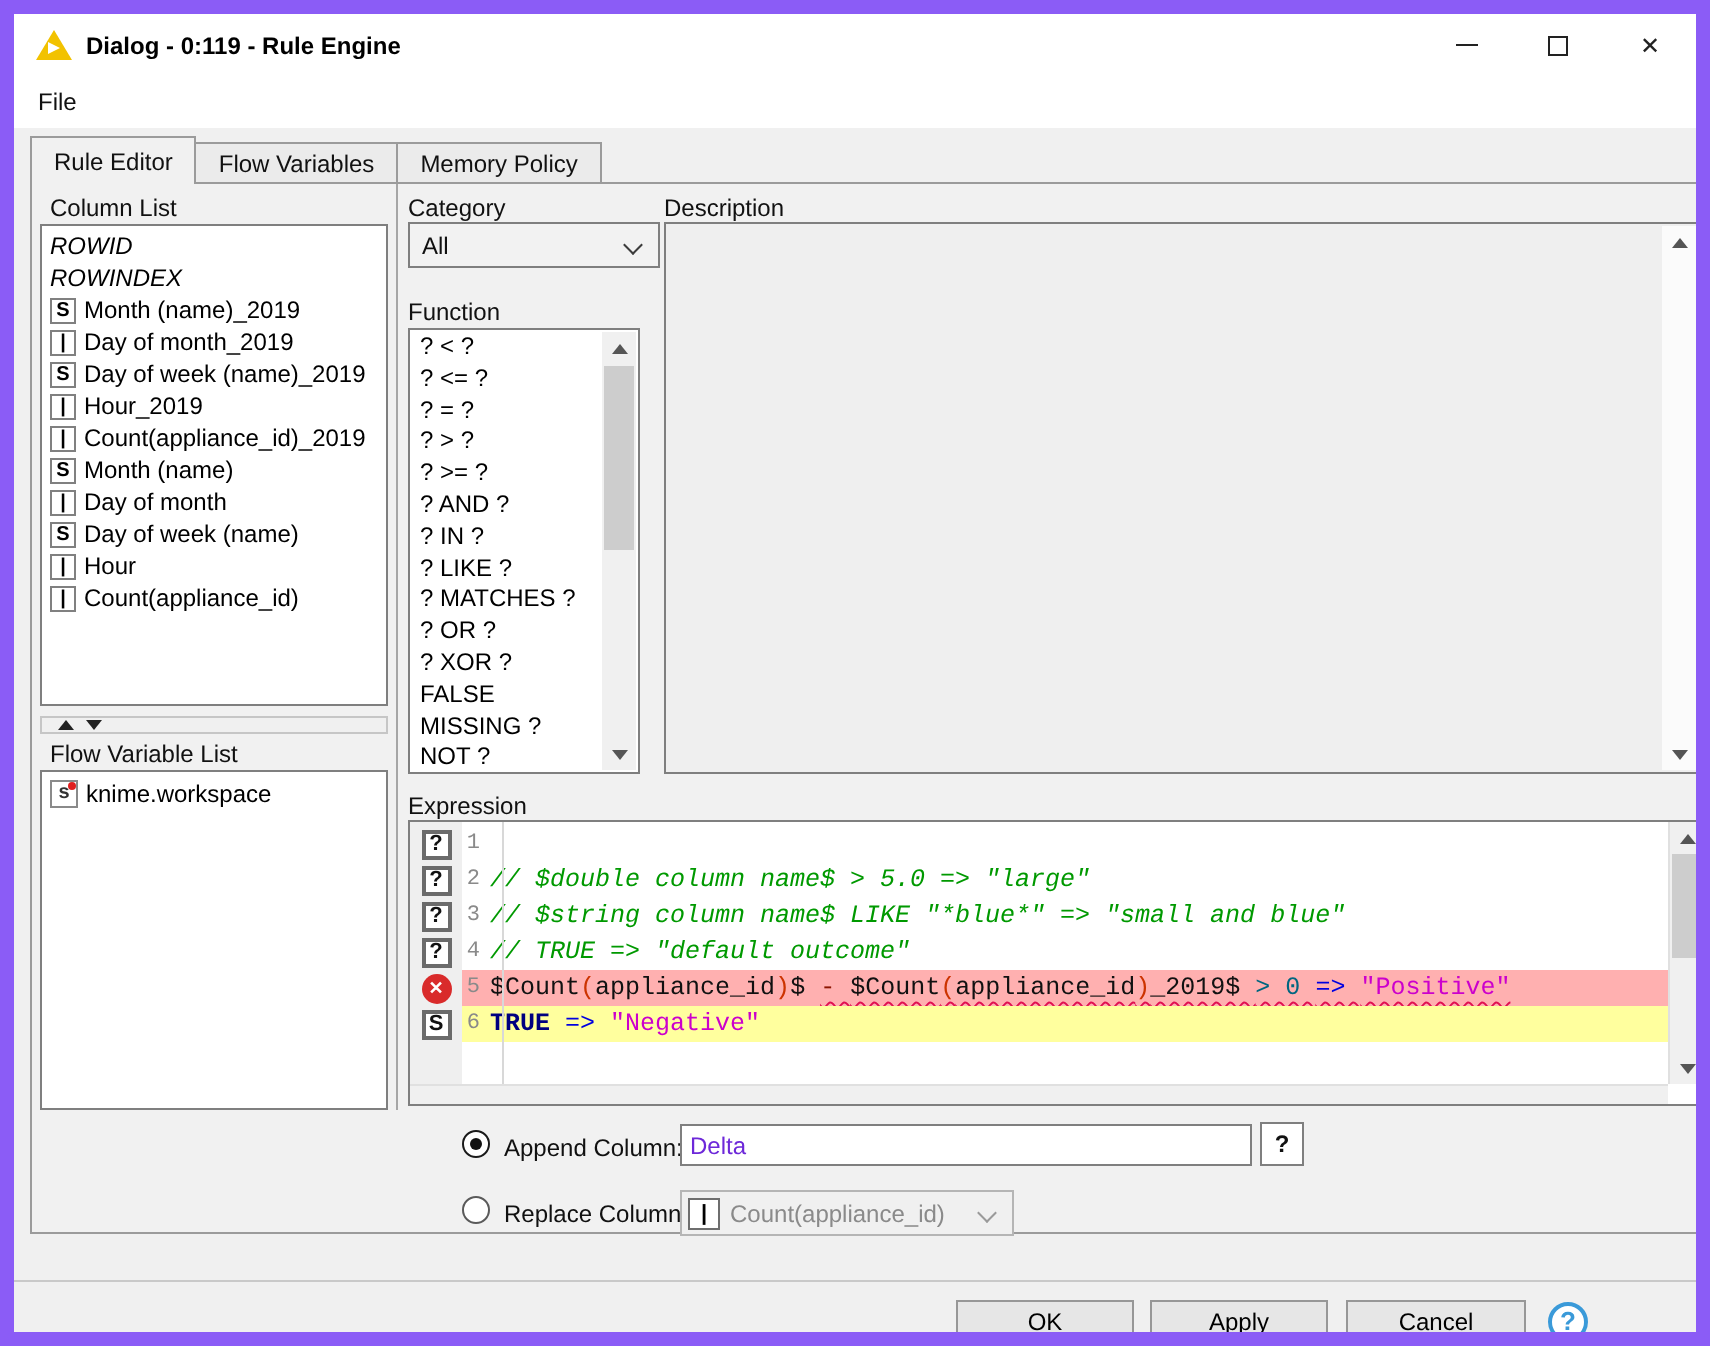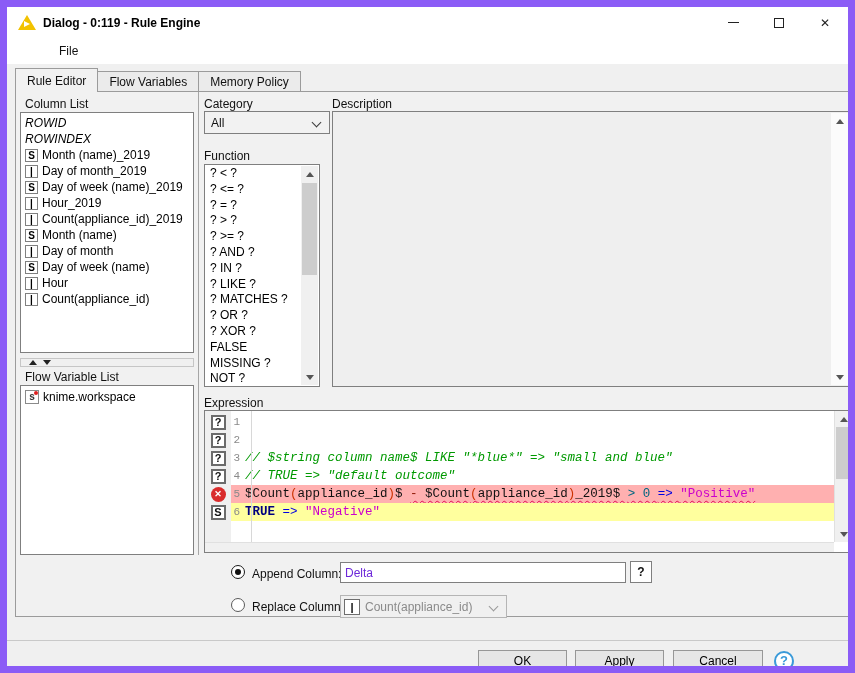--- a/index.html
+++ b/index.html
@@ -19,21 +19,21 @@
   .title-text { position:absolute; left:36px; top:0; height:31px; display:flex; align-items:center;
                 font-weight:600; color:#000; }
   .win-controls { position:absolute; right:0; top:0; height:31px; display:flex; }
   .wc { width:46px; height:31px; display:flex; align-items:center; justify-content:center; color:#222; }
   .wc-min-bar { width:11px; height:1px; background:#222; }
   .wc-max-box { width:10px; height:10px; border:1px solid #222; }
   .wc-close-glyph { font-size:12px; }
 
   
   .menubar { position:absolute; left:0; top:31px; width:100%; height:26px; background:#fff; }
-  .menu-item { position:absolute; left:6px; top:3px; padding:3px 6px; color:#111;margin-left:40px; }
+  .menu-item { position:absolute; left:6px; top:3px; padding:3px 6px; color:#111; }
 
   
   .tabbar { position:absolute; left:8px; top:61px; display:flex; align-items:flex-end; z-index:3; }
   .tab { border:1px solid #9b9b9b; background:#ebebeb; height:21px; padding:0 11px;
          display:flex; align-items:center; margin-right:-1px; }
   .tab.active { background:#f1f1f1; height:24px; border-bottom:none; z-index:4; }
 
   
   .panel { position:absolute; left:8px; top:84px; width:839px; height:526px;
            border:1px solid #9b9b9b; background:#f1f1f1; }
@@ -298,20 +298,21 @@
         <div class="xbody">
             <span class="xnum">1</span>
           </div>
       </div>
       <div class="xrow">
         <div class="xicon">
             <span class="gq">?</span>
           </div>
         <div class="xbody">
             <span class="xnum">2</span>
+            <span class="xcode"><span class="c-comment">// $double column name$ &gt; 5.0 =&gt; "large"</span></span>
           </div>
       </div>
       <div class="xrow">
         <div class="xicon">
             <span class="gq">?</span>
           </div>
         <div class="xbody">
             <span class="xnum">3</span>
             <span class="xcode"><span class="c-comment">// $string column name$ LIKE "*blue*" =&gt; "small and blue"</span></span>
           </div>

